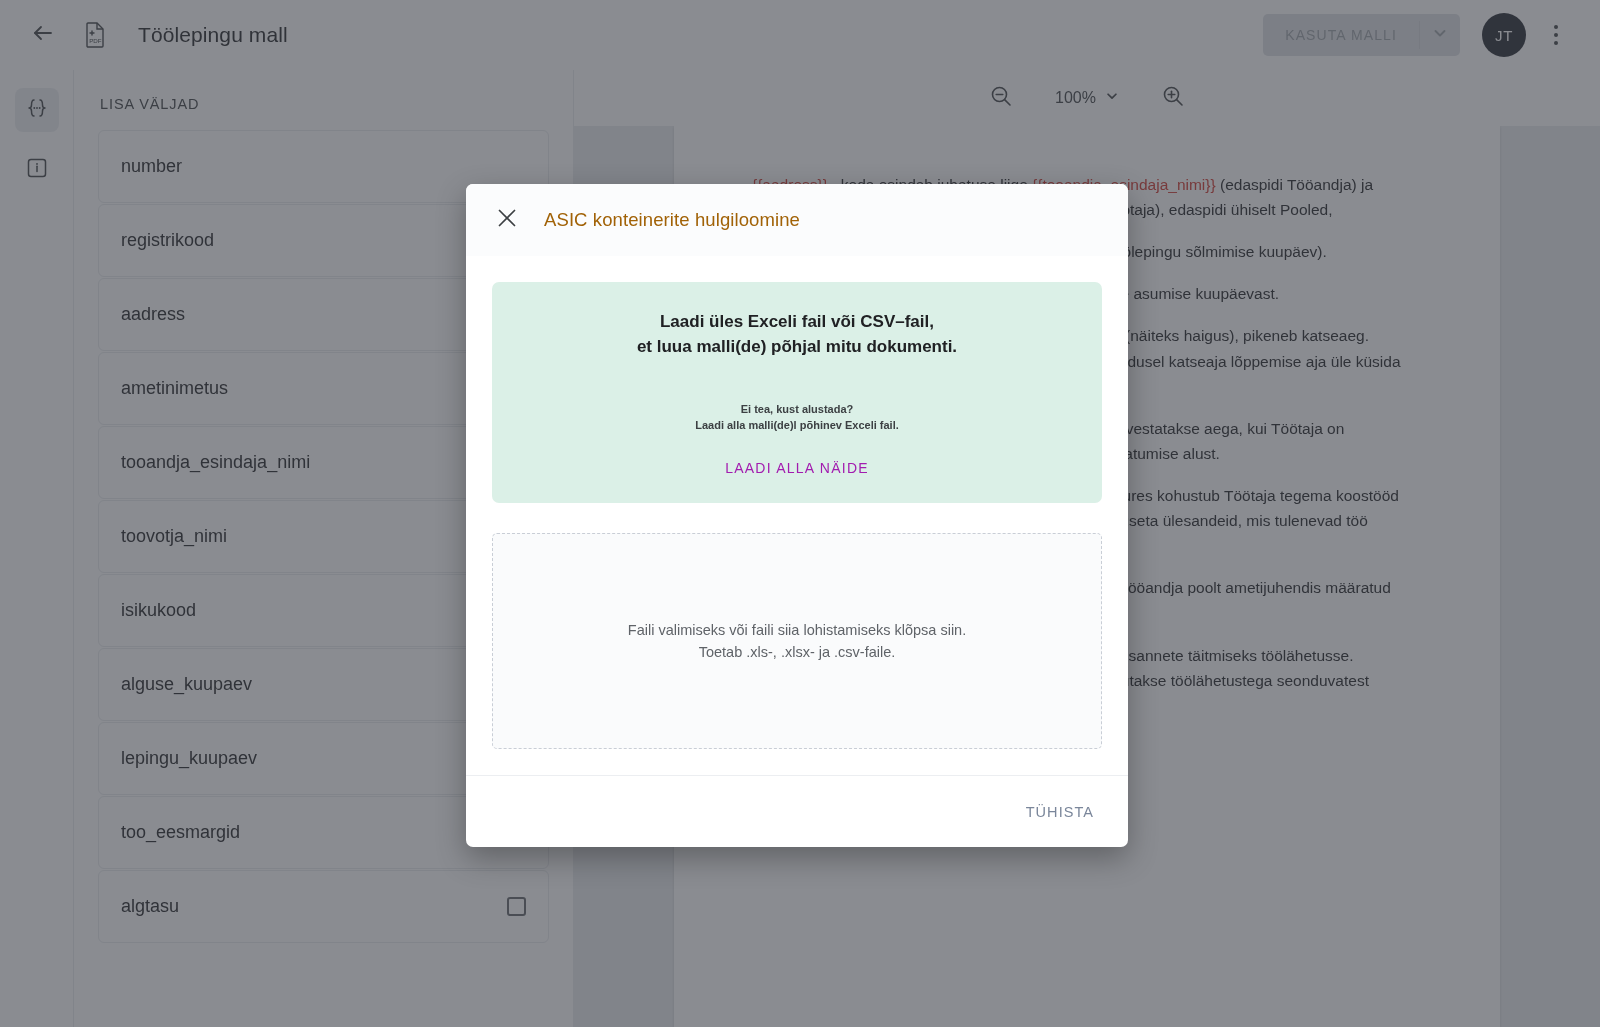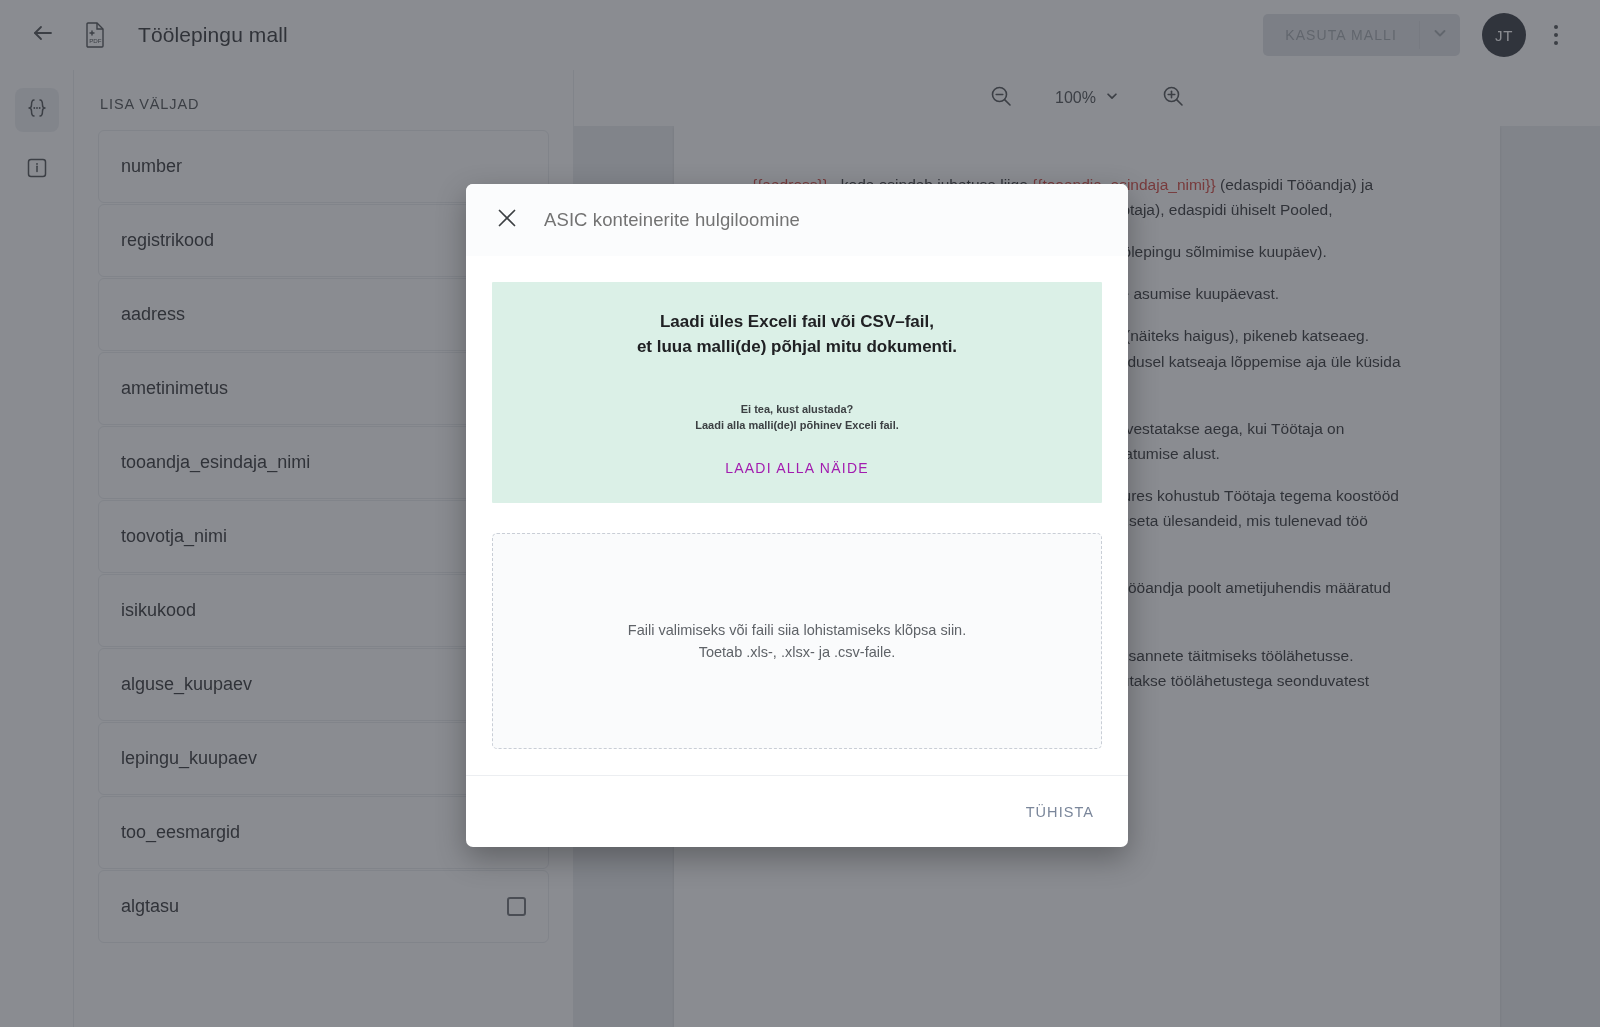--- a/index.html
+++ b/index.html
@@ -271,31 +271,31 @@
   }
   .modal-close {
     width: 26px; height: 26px;
     display: flex; align-items: center; justify-content: center;
     cursor: pointer;
     color: #3c4043;
     flex: 0 0 auto;
   }
   .modal-title {
     font-size: 18.5px;
-    color: #737373;
+    color: #a16207;
     letter-spacing: .1px;
   }
   .modal-body {
     padding: 26px 26px 0 26px;
     background: #ffffff;
   }
 
   .notice {
     background: #dbf0e7;
-    border-radius: 1px;
+    border-radius: 7px;
     padding: 28px 24px 26px 24px;
     text-align: center;
     color: #202124;
   }
   .notice-title {
     font-size: 17px;
     font-weight: 700;
     line-height: 1.45;
   }
   .notice-sub {

